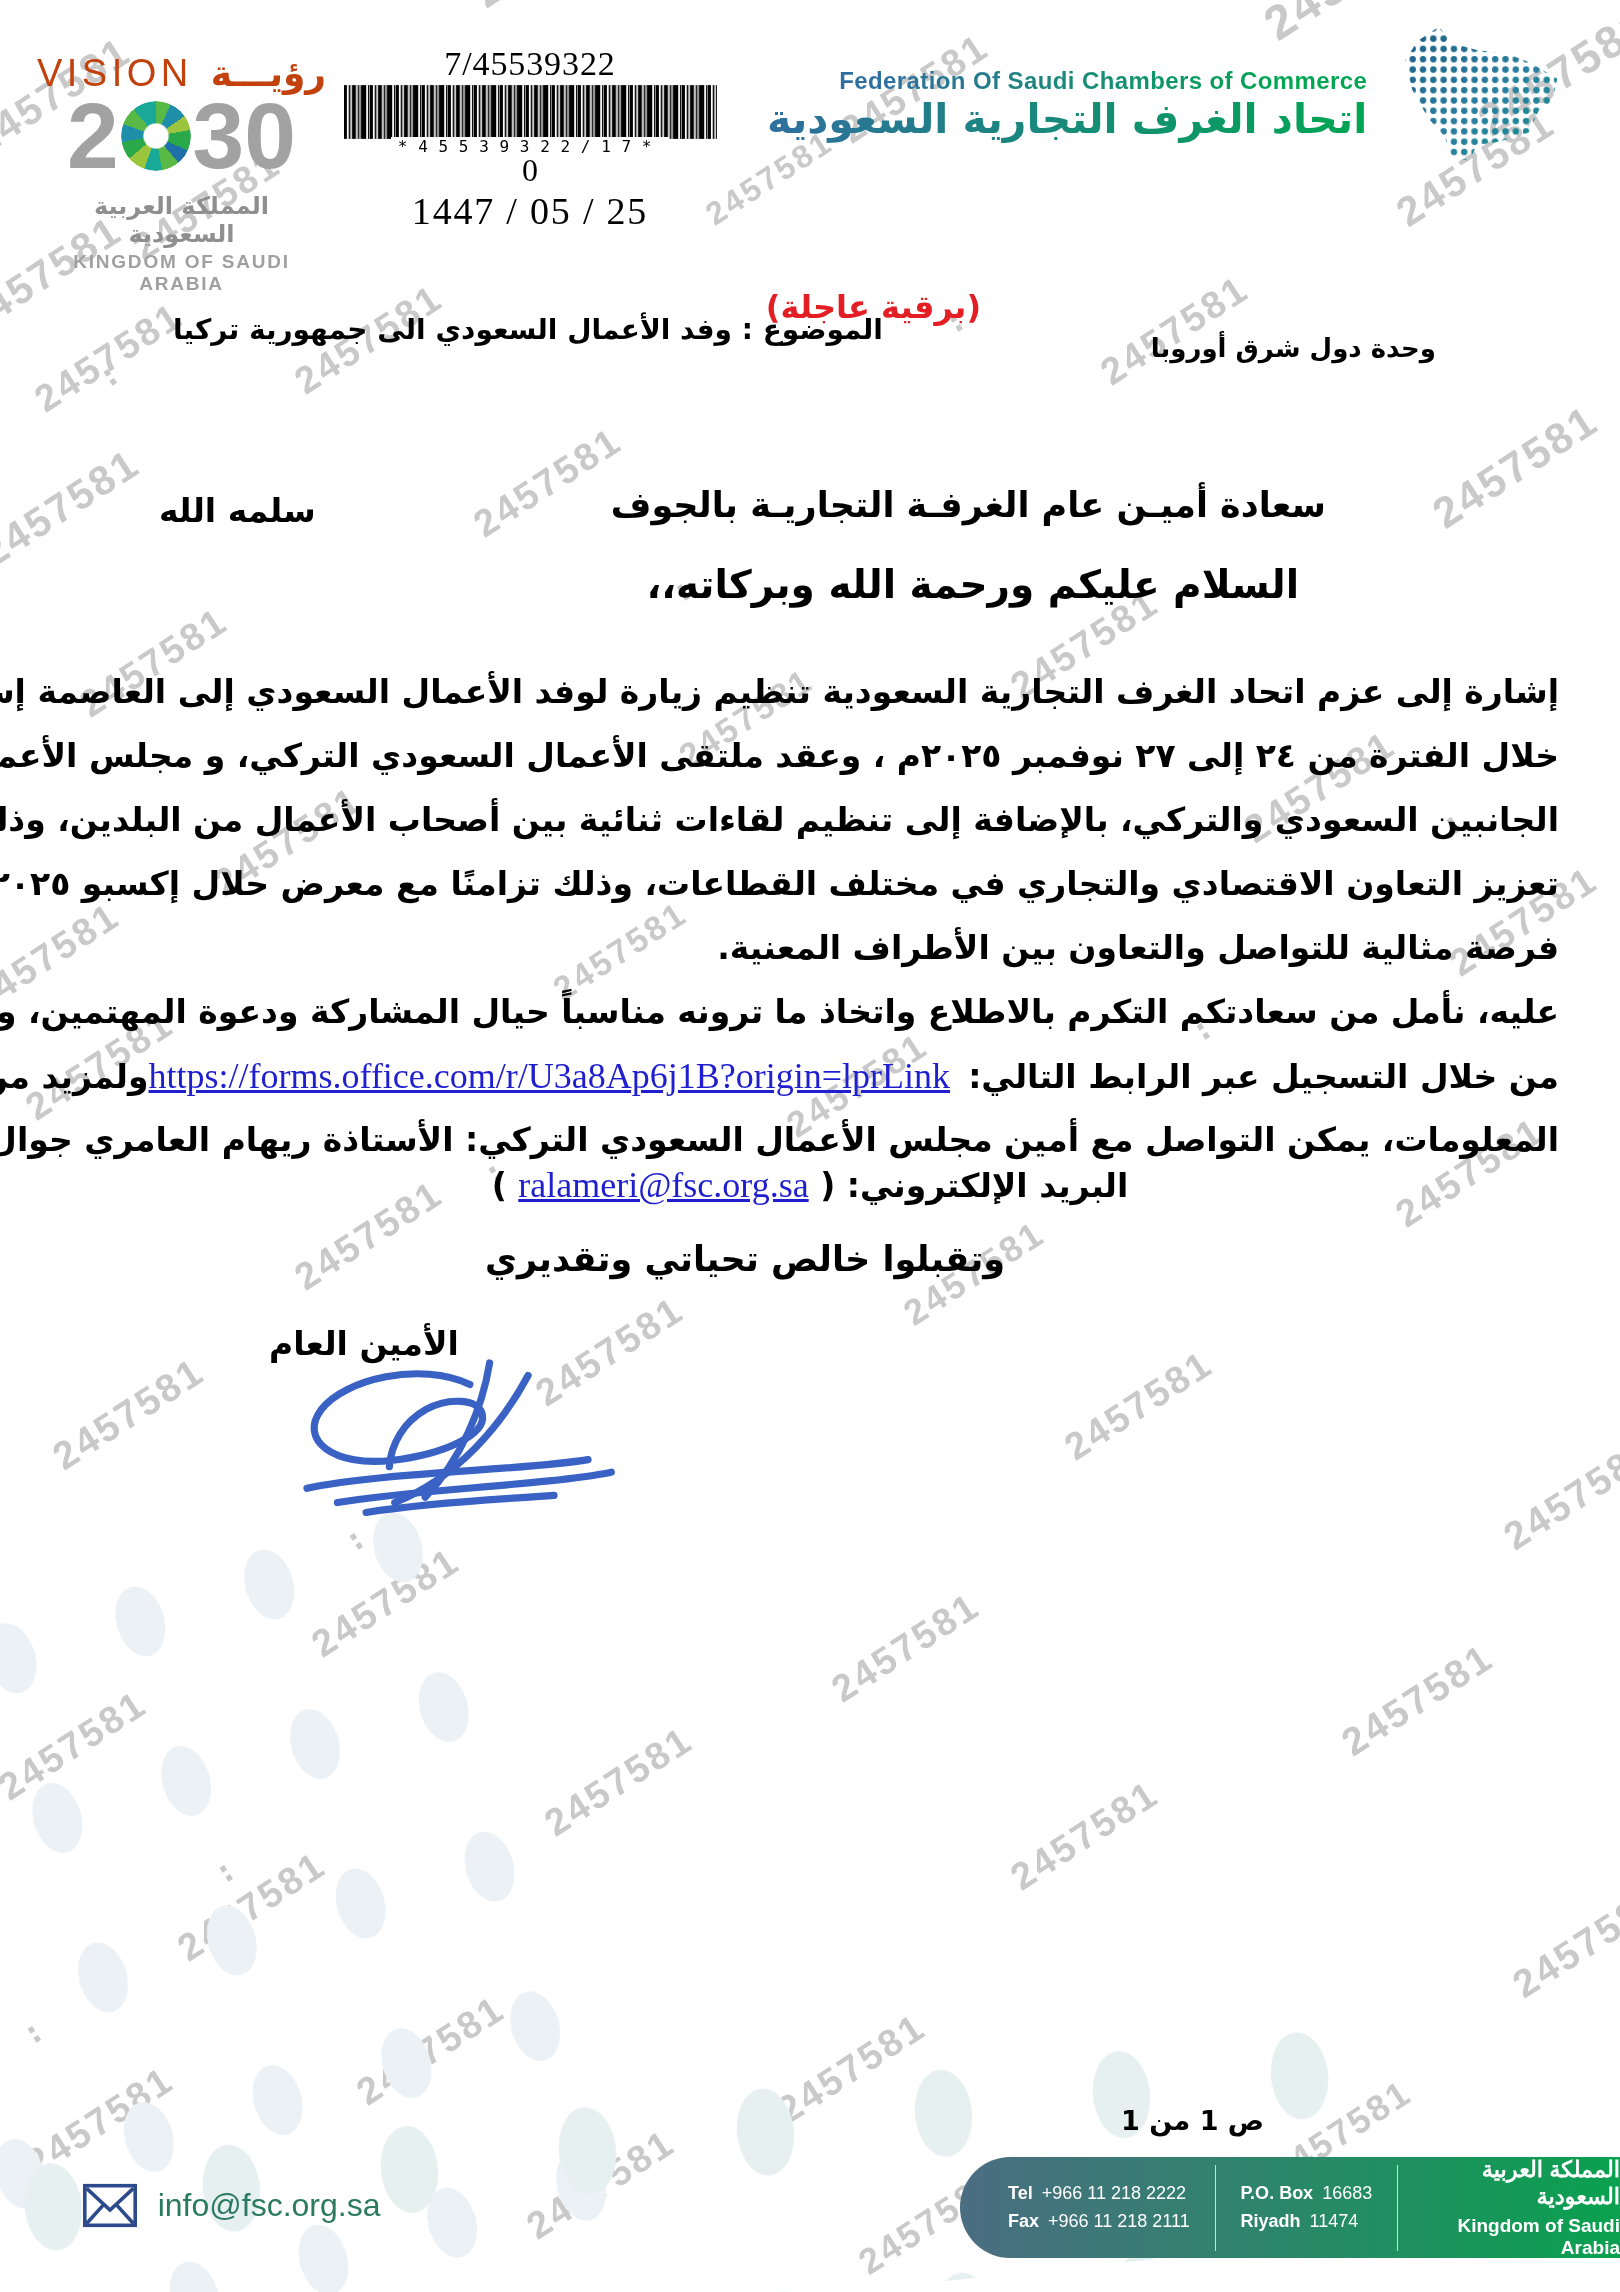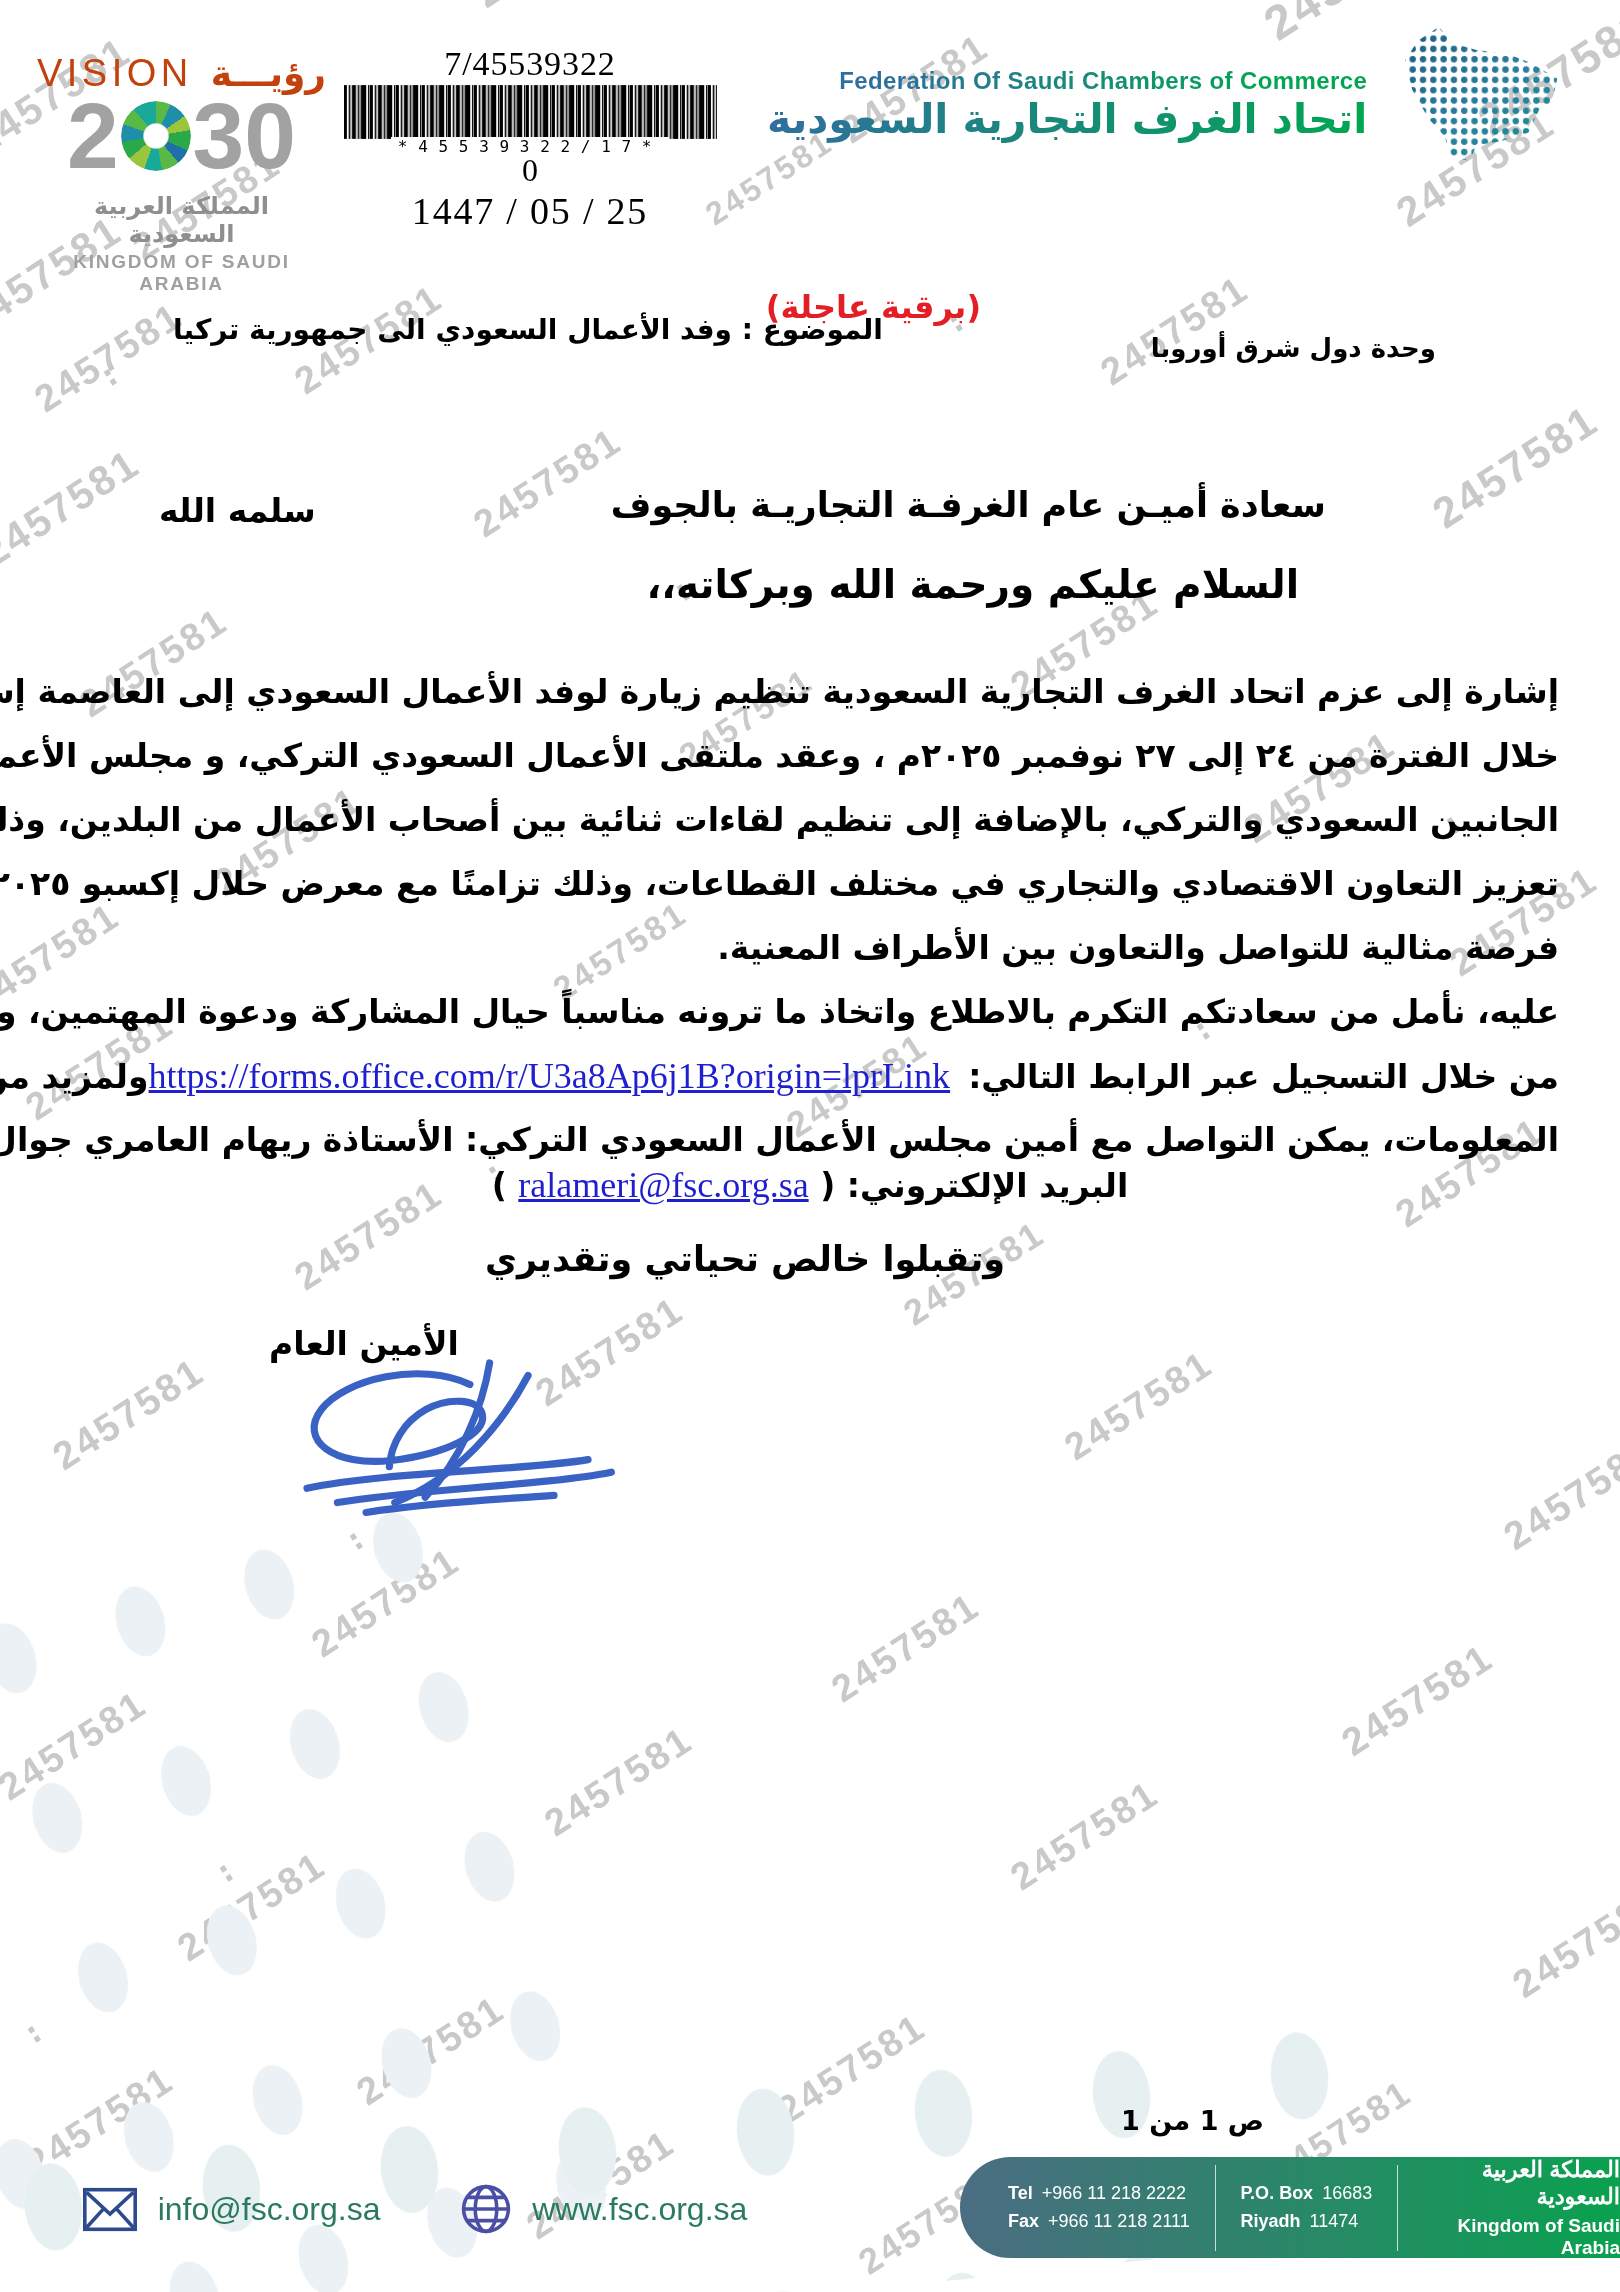--- a/index.html
+++ b/index.html
@@ -332,29 +332,17 @@
         <svg width="56" height="45" viewBox="0 0 62 50">
           <g fill="none" stroke="#2c4a8c" stroke-width="4">
             <rect x="3" y="3" width="56" height="44"></rect>
             <path d="M5,6 L31,30 L57,6"></path>
             <path d="M5,45 L24,24"></path>
             <path d="M57,45 L38,24"></path>
           </g>
         </svg>
         <span id="footer-email-text">info@fsc.org.sa</span>
       </div>
-      <div class="grp" id="globe-grp">
-        <svg width="52" height="52" viewBox="0 0 58 58">
-          <g fill="none" stroke="#4a4fa3" stroke-width="4">
-            <circle cx="29" cy="29" r="25"></circle>
-            <ellipse cx="29" cy="29" rx="12" ry="25"></ellipse>
-            <line x1="4" y1="29" x2="54" y2="29"></line>
-            <line x1="7" y1="16" x2="51" y2="16"></line>
-            <line x1="7" y1="42" x2="51" y2="42"></line>
-          </g>
-        </svg>
-        <span id="footer-site-text">www.fsc.org.sa</span>
-      </div>
     </div>
 
   </div>
 </div>
 
 
 </body></html>

